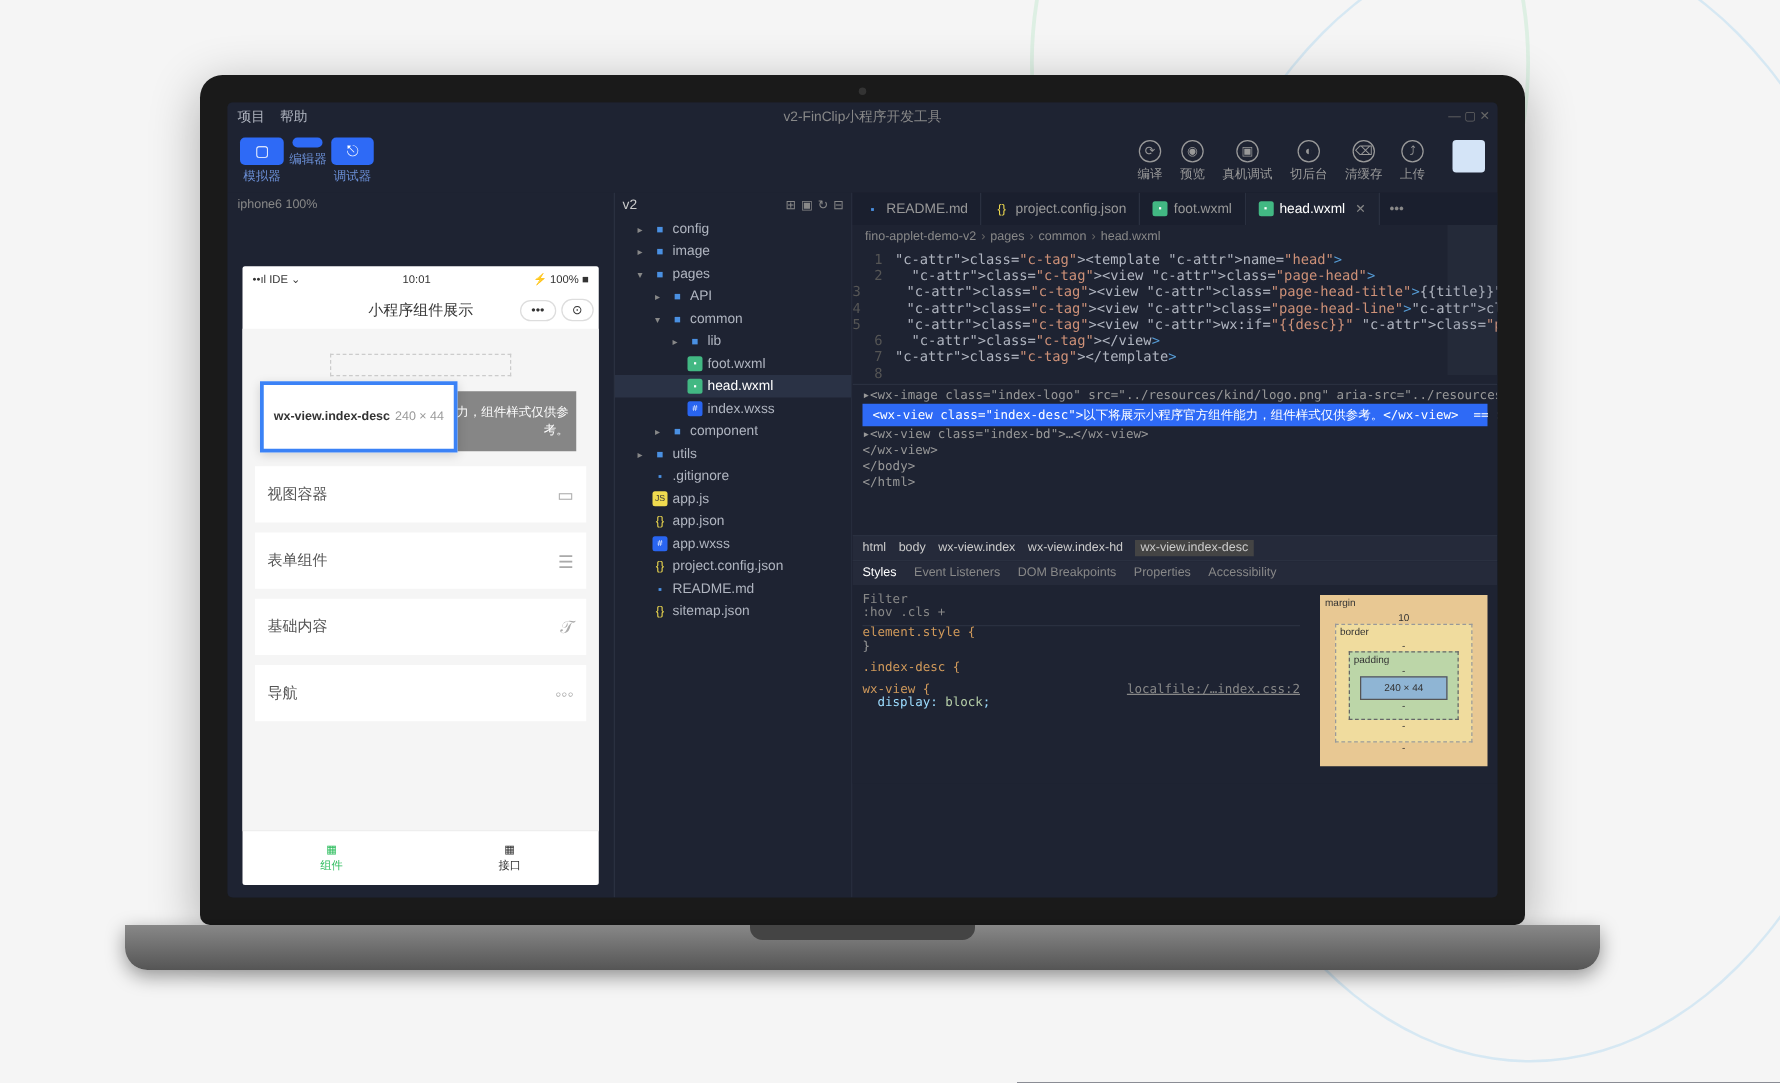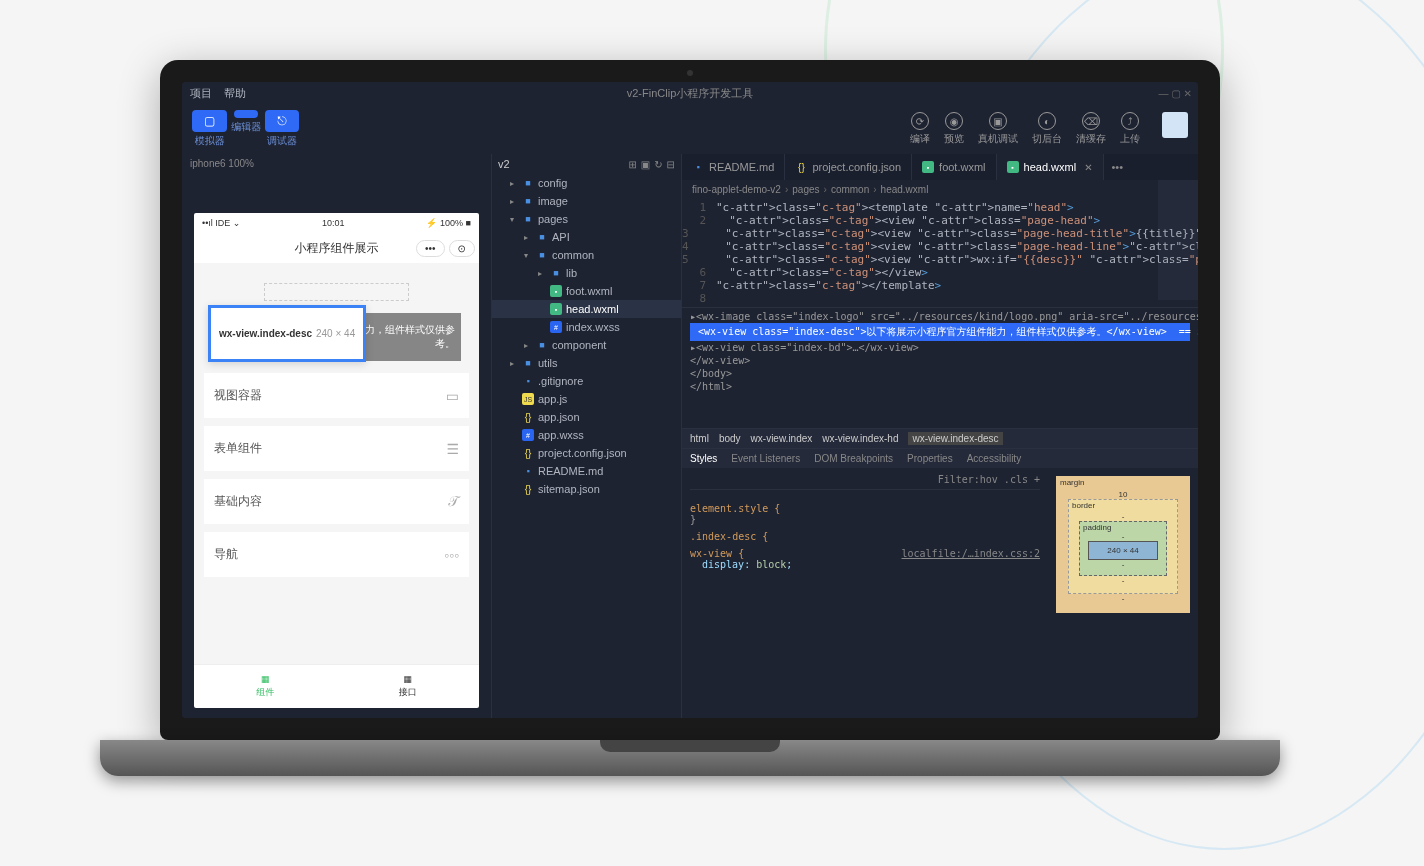--- a/index.html
+++ b/index.html
@@ -37,21 +37,21 @@
 .sim-tooltip b { color: #333; }
 .sim-tooltip span { color: #999; margin-left: 4px; }
 .sim-highlight { margin: 12px 8px 12px; background: #737373; color: #fff; padding: 10px 6px; font-size: 10px; text-align: right; opacity: 0.85; }
 .sim-placeholder { height: 18px; border: 1px dashed #ccc; margin: 10px 60px 6px; }
 .sim-row { background: #fff; margin: 8px 0; padding: 14px 10px; display: flex; justify-content: space-between; align-items: center; color: #555; font-size: 12px; }
 .sim-row-icon { color: #aaa; font-size: 14px; }
 .sim-tabbar { height: 44px; border-top: 1px solid #eee; display: flex; }
 .sim-tab { flex: 1; display: flex; flex-direction: column; align-items: center; justify-content: center; font-size: 9px; gap: 2px; }
 .sim-tab.active { color: #2dbd5d; }
 .filetree { width: 190px; background: #1e2332; border-right: 1px solid #2a3040; overflow-y: auto; }
-.ft-header { padding: 4px 6px; display: flex; justify-content: space-between; align-items: flex-end; color: #ccc; font-weight: 500; }
+.ft-header { padding: 4px 6px; display: flex; justify-content: space-between; align-items: flex-start; color: #ccc; font-weight: 500; }
 .ft-icons { display: flex; gap: 4px; color: #888; font-size: 10px; }
 .ft-item { padding: 3px 4px; display: flex; align-items: center; gap: 4px; cursor: pointer; white-space: nowrap; }
 .ft-item.selected { background: #2a3245; color: #fff; }
 .ft-caret { width: 8px; font-size: 8px; color: #888; }
 .ft-ficon { width: 12px; height: 12px; display: inline-flex; align-items: center; justify-content: center; font-size: 9px; }
 .fi-folder { color: #4a90e2; }
 .fi-js { background: #f0db4f; color: #333; border-radius: 2px; font-size: 7px; padding: 0 1px; }
 .fi-json { color: #f0db4f; font-size: 10px; }
 .fi-wxml { background: #42b883; color: #fff; border-radius: 2px; font-size: 7px; padding: 0 1px; }
 .fi-wxss { background: #2965f1; color: #fff; border-radius: 2px; font-size: 7px; padding: 0 1px; }
@@ -76,21 +76,21 @@
 .dt-tab.active { color: #ccc; }
 .dt-elements { flex: 0 0 120px; font-family: Consolas, monospace; font-size: 10px; padding: 2px 8px; overflow: hidden; }
 .dt-el-line { padding: 1px 0; white-space: pre; color: #999; }
 .dt-highlight { background: #2e6af6; color: #fff; padding: 2px; }
 .dt-path { padding: 4px 8px; font-size: 10px; color: #ccc; border-top: 1px solid #2a3040; border-bottom: 1px solid #2a3040; background: #252a3a; }
 .dt-path span { margin: 0 5px; }
 .dt-sub { display: flex; padding: 4px 8px; gap: 14px; font-size: 10px; color: #888; background: #252a3a; }
 .dt-sub .active { color: #fff; }
 .dt-styles-row { display: flex; flex: 1; overflow: hidden; }
 .dt-styles { flex: 1; padding: 4px 8px; font-family: Consolas, monospace; font-size: 10px; color: #999; }
-.dt-filter { display: flex; justify-content: flex-end; padding: 2px 0 4px; color: #888; border-bottom: 1px solid #2a3040; margin-bottom: 13px; }
+.dt-filter { display: flex; justify-content: space-between; padding: 2px 0 4px; color: #888; border-bottom: 1px solid #2a3040; margin-bottom: 0; flex-direction: column; }
 .dt-css-rule { margin-bottom: 6px; }
 .dt-selector { color: #d19a5b; }
 .dt-prop { color: #9cdcfe; margin-left: 12px; }
 .dt-val { color: #b5cea8; }
 .dt-source { float: right; color: #888; text-decoration: underline; font-size: 10px; }
 .box-model { width: 150px; padding: 8px; }
 .bm-margin { background: #e8c893; padding: 14px 12px 10px; position: relative; font-size: 8px; text-align: center; color: #333; }
 .bm-margin::before { content: attr(data-label); position: absolute; top: 2px; left: 4px; }
 .bm-border { background: #f0dc9e; padding: 12px 10px 8px; border: 1px dashed #999; position: relative; }
 .bm-border::before { content: attr(data-label); position: absolute; top: 1px; left: 3px; }

